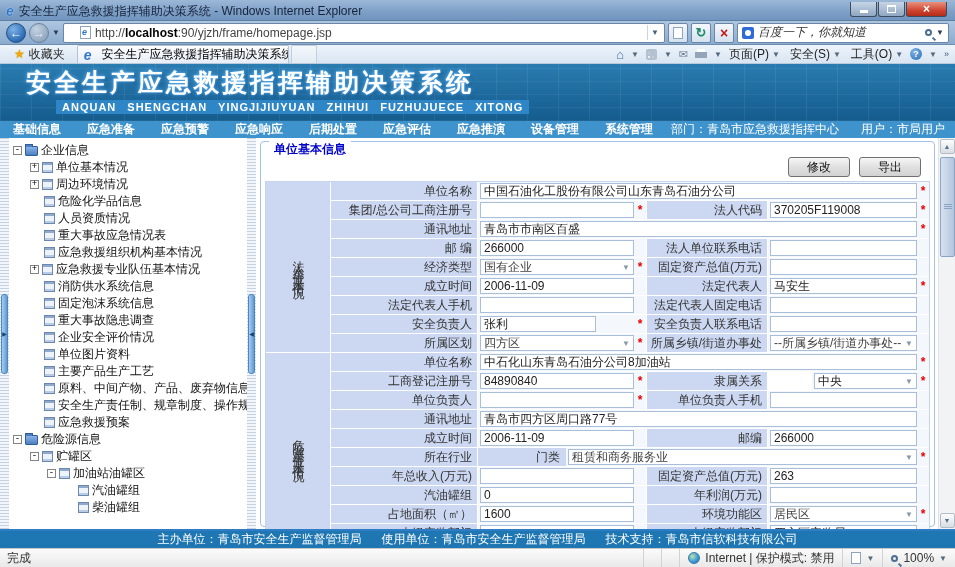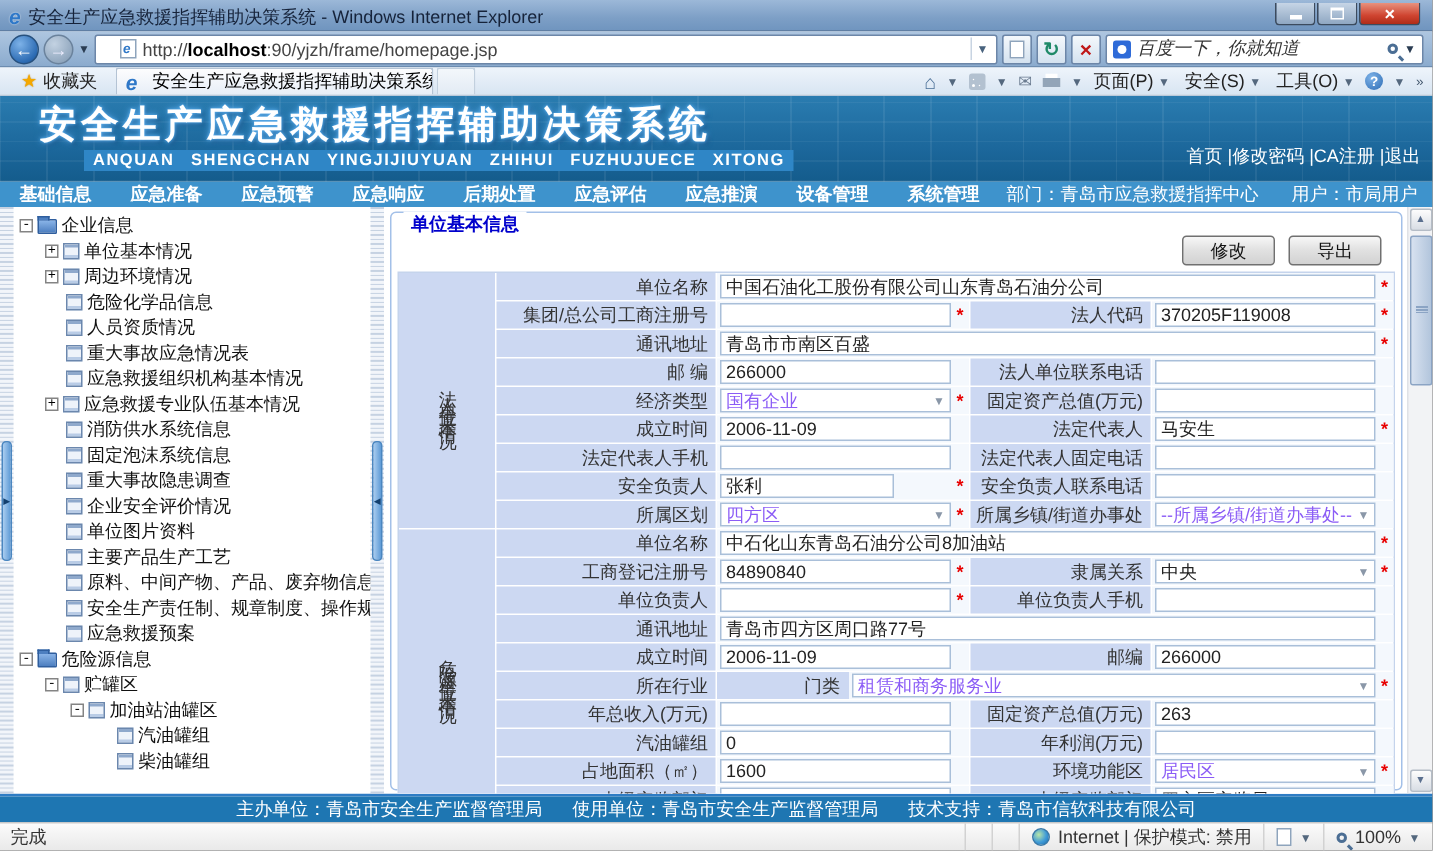--- a/index.html
+++ b/index.html
@@ -126,21 +126,21 @@
     gap:1px; background:#fff; border:1px solid #c5d4ec; margin:0 1px; }
   .gcell { background:#ccd8f2; grid-column:1; writing-mode:vertical-lr; text-orientation:upright;
     display:flex; align-items:center; justify-content:center; letter-spacing:4px;
     color:#333; font-size:12px; }
   .lcell { background:#ccd8f2; display:flex; align-items:center; justify-content:flex-end;
     padding-right:5px; color:#333; white-space:nowrap; overflow:hidden; font-size:12px; }
   .vcell { background:#f4f8fd; display:flex; align-items:center; gap:2px; padding:0 2px; min-width:0; }
   .ibox,.sbox { flex:1; height:16px; background:#fff; border:1px solid #a9bfd9;
     display:flex; align-items:center; padding:0 3px; min-width:0; }
   .val { flex:1; font-size:12px; color:#222; white-space:nowrap; overflow:hidden; }
-  .val.muted { color:#8b5cf6; }
+  .val.muted { color:#404040; }
   .selchev { color:#8a97a8; font-size:8px; flex:none; }
   .req { width:8px; text-align:center; color:#e80000; font-weight:bold; flex:none; }
   .subl { width:88px; align-self:stretch; background:#ccd8f2; display:flex; align-items:center;
     justify-content:flex-end; padding-right:6px; color:#333; flex:none; }
 
   .cscroll { width:17px; background:#f2f3f5; display:flex; flex-direction:column; align-items:center;
     border-left:1px solid #dfe2e6; }
   .sarrow { width:15px; height:15px; background:linear-gradient(#fdfdfd,#d8dde4); border:1px solid #b4bcc6;
     border-radius:2px; color:#5a6f8e; font-size:7px; display:flex; align-items:center; justify-content:center; margin:1px 0; }
   .sthumb { width:15px; height:100px; margin-top:2px; border:1px solid #8ba4c4; border-radius:2px;
@@ -245,21 +245,20 @@
         </span>
       <span class="helpicon">?</span>
         <span class="cmdchev">▼</span>
       <span class="ovfl">»</span>
     </div>
   </div>
 
   <div class="banner">
     <div class="banner-title">安全生产应急救援指挥辅助决策系统</div>
     <div class="banner-sub">ANQUAN SHENGCHAN YINGJIJIUYUAN ZHIHUI FUZHUJUECE XITONG</div>
-    <div class="banner-links" id="hdr-links"><span class="hlink">首页</span><span class="sep"> |</span><span class="hlink">修改密码</span><span class="sep"> |</span><span class="hlink">CA注册</span><span class="sep"> |</span><span class="hlink">退出</span></div>
   </div>
 
   <div class="navstrip">
     <span id="nav-items" style="display:flex;justify-content:space-between;">
         <span class="navitem">基础信息</span>
         <span class="navitem">应急准备</span>
         <span class="navitem">应急预警</span>
         <span class="navitem">应急响应</span>
         <span class="navitem">后期处置</span>
         <span class="navitem">应急评估</span>
@@ -523,21 +522,21 @@
               <span class="req">*</span>
             </div>
             <div class="lcell" style="grid-area: 11 / 2;">工商登记注册号</div>
             <div class="vcell" style="grid-area: 11 / 3;">
               <div class="ibox">
                 <span class="val">84890840</span>
               </div>
               <span class="req">*</span>
             </div>
             <div class="lcell" style="grid-area: 11 / 4;">隶属关系</div>
-            <div class="vcell" style="grid-area: 11 / 5;">
+            <div class="vcell" style="grid-area: 11 / 5; margin-left: 44px;">
               <div class="sbox">
                 <span class="val">中央</span>
                 <span class="selchev">▼</span>
               </div>
               <span class="req">*</span>
             </div>
             <div class="lcell" style="grid-area: 12 / 2;">单位负责人</div>
             <div class="vcell" style="grid-area: 12 / 3;">
               <div class="ibox">
                 <span class="val"></span>

